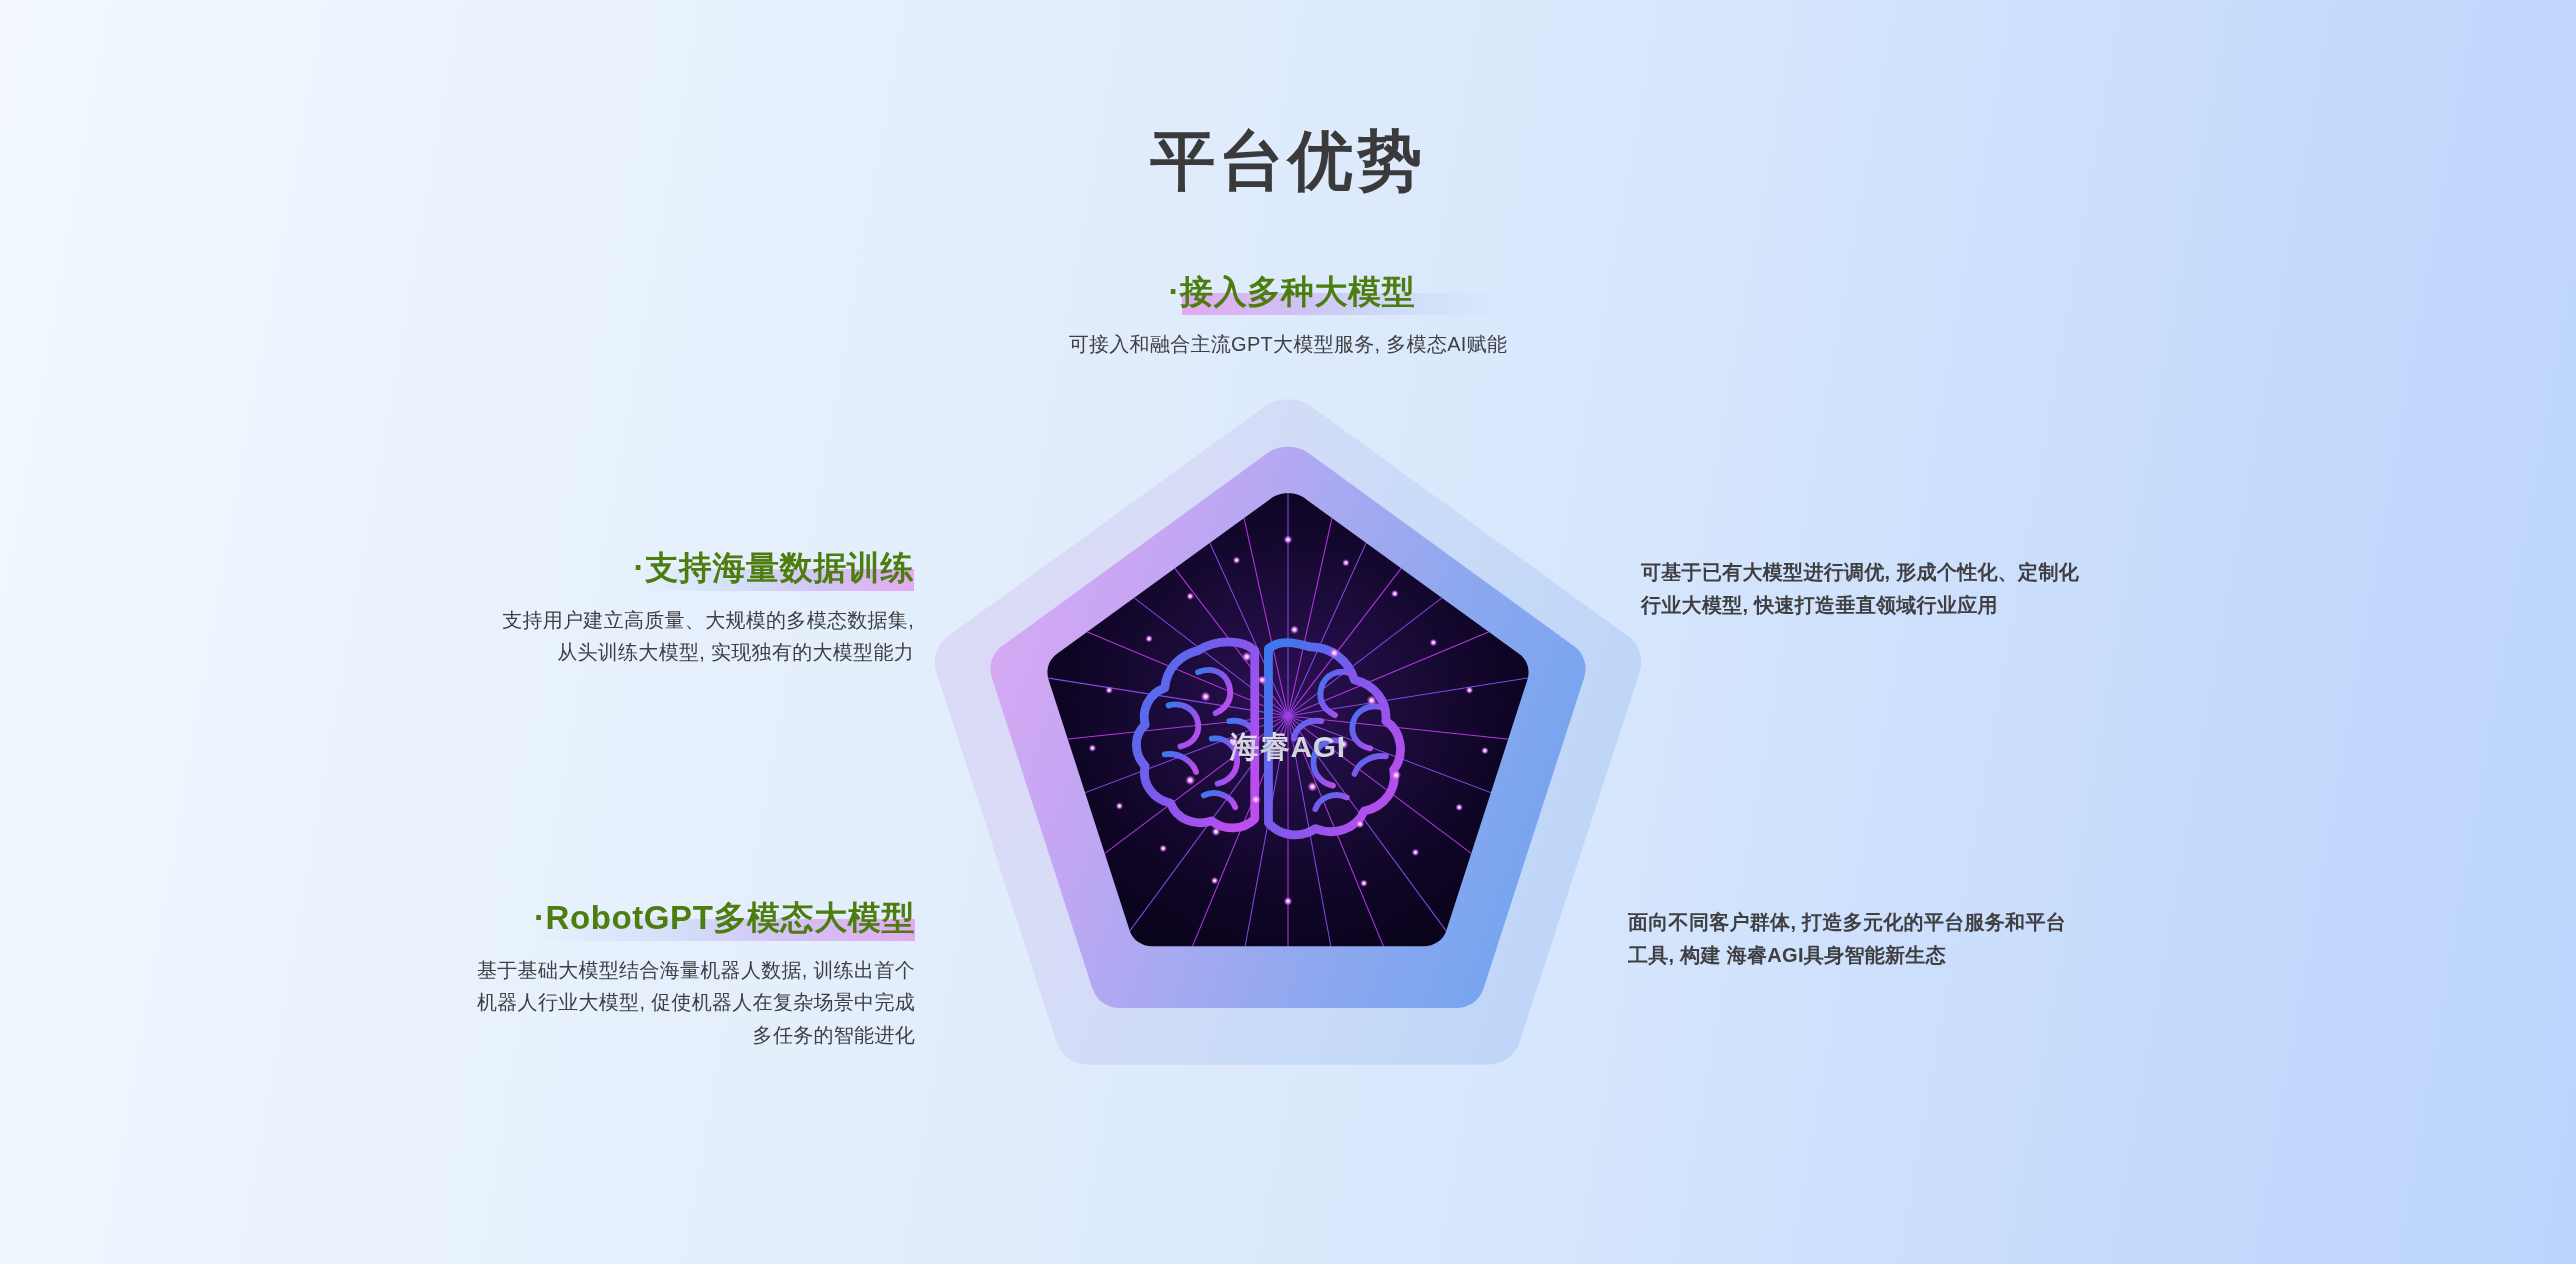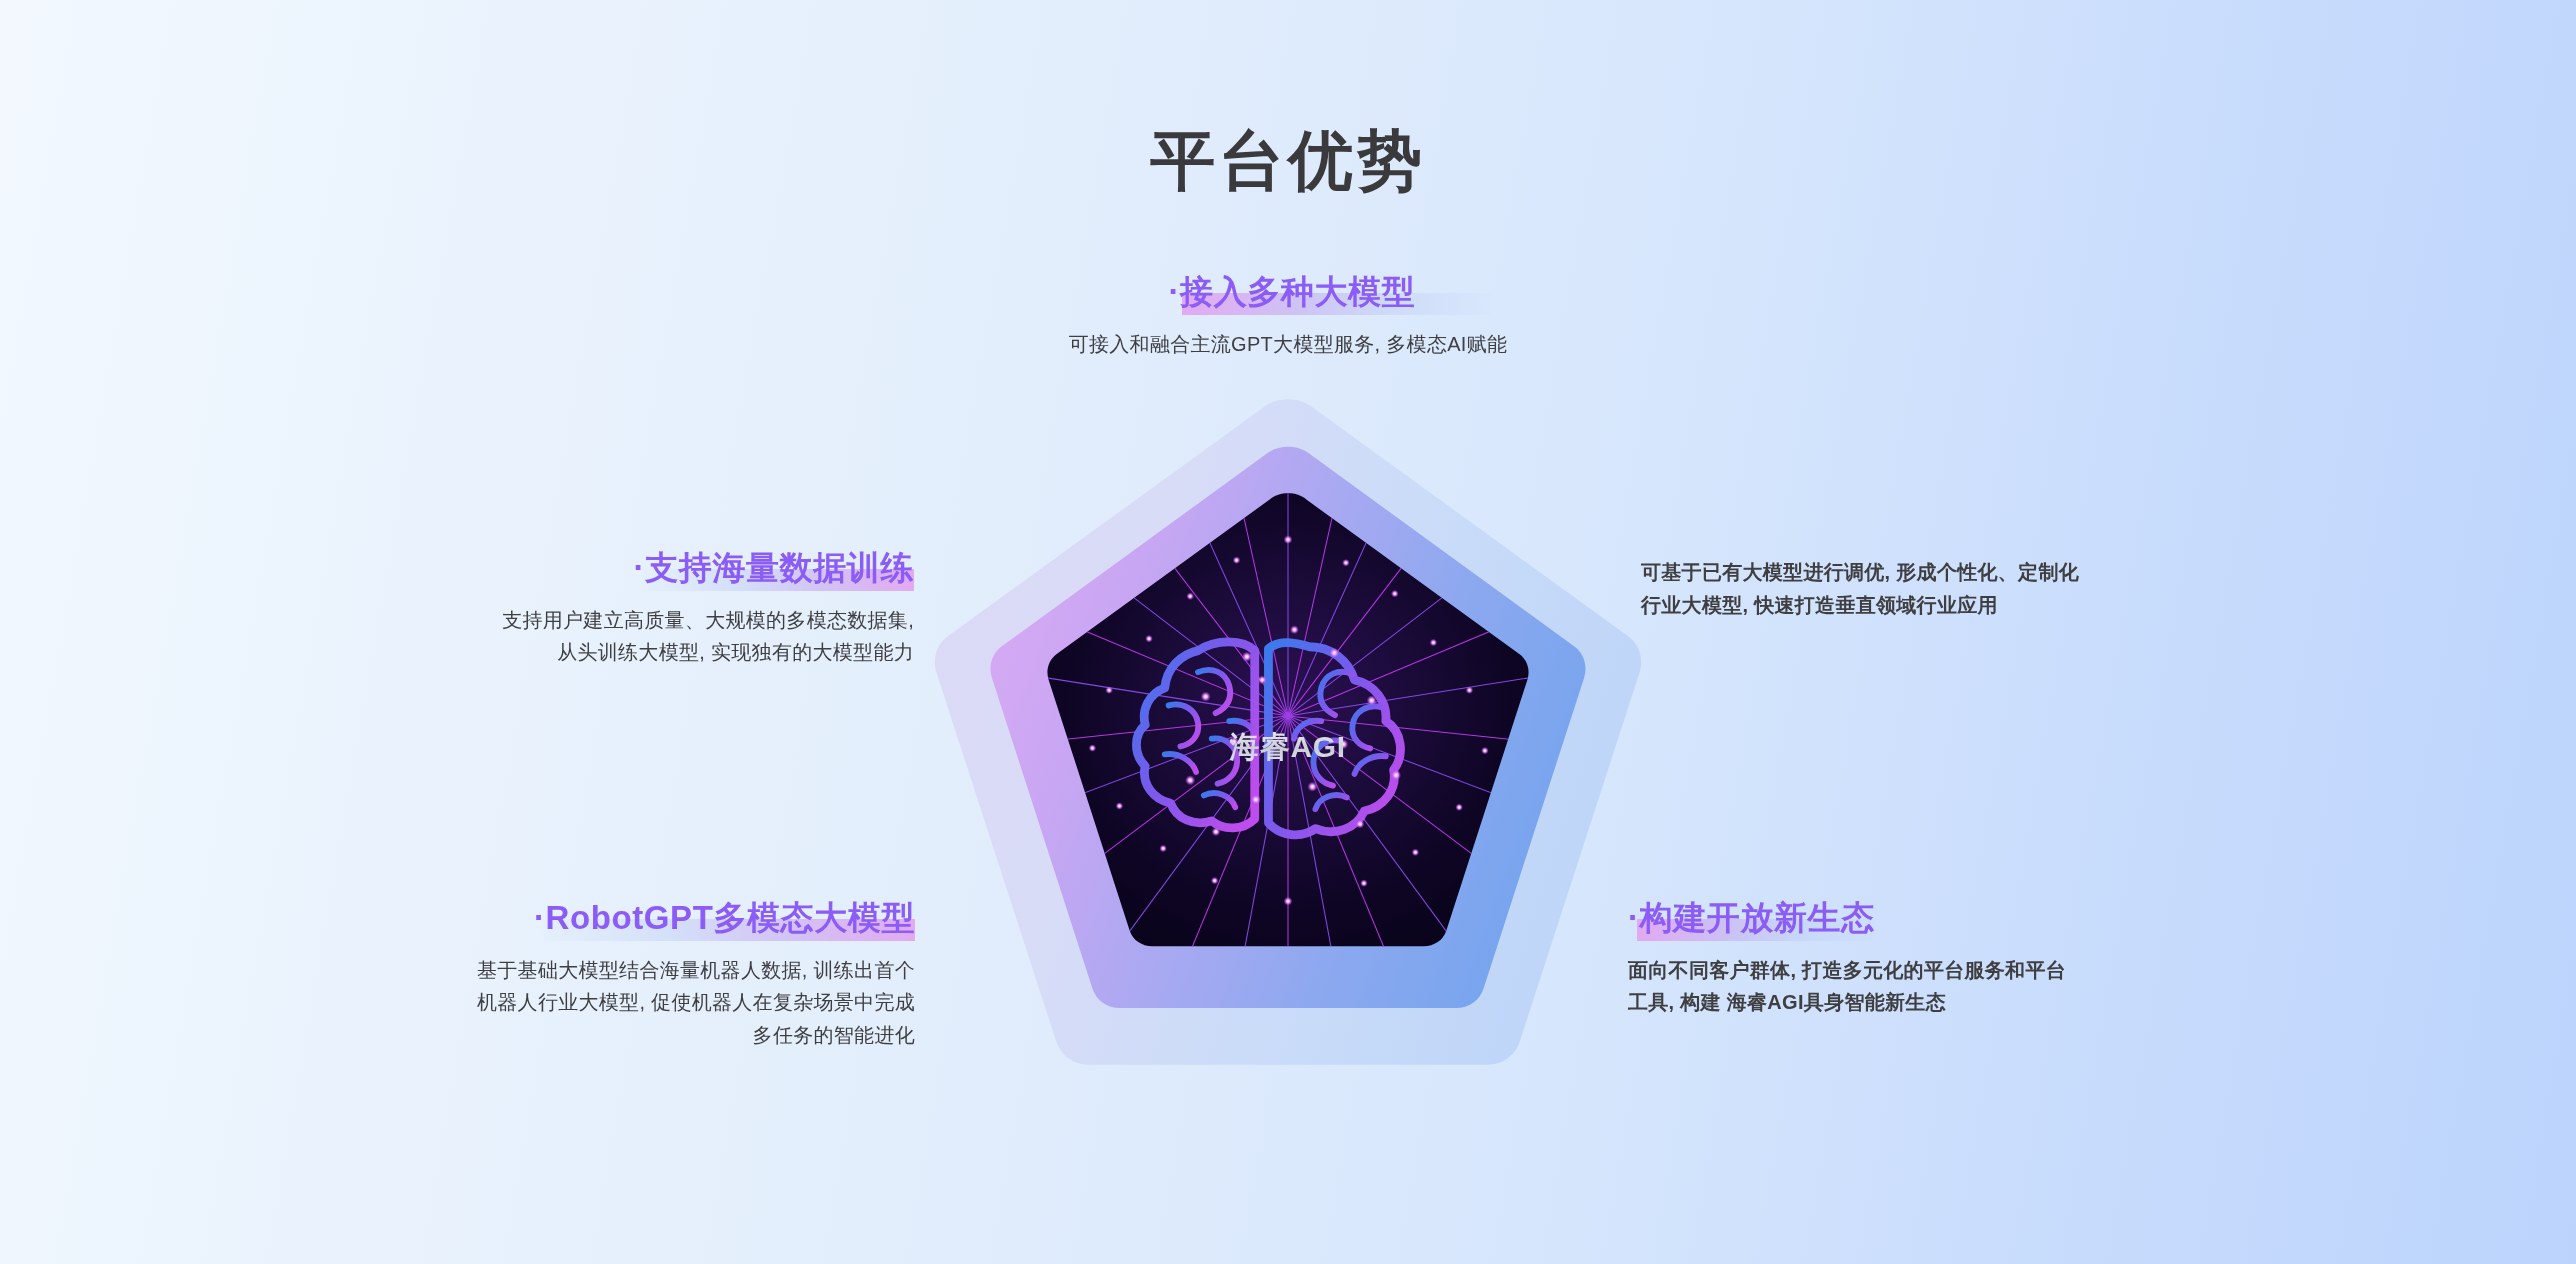--- a/index.html
+++ b/index.html
@@ -44,21 +44,21 @@
     z-index: 6;
   }
 
   
   .feature { position: absolute; }
   .feature-heading {
     position: relative;
     display: inline-block;
     font-size: 33px;
     font-weight: 700;
-    color: #8b5cf6;
+    color: #4d7c0f;
     letter-spacing: 0.6px;
     white-space: nowrap;
     z-index: 2;
     padding-bottom: 2.6px;
   }
   .feature-heading .hl {
     position: absolute;
     left: 9px; right: 0;
     bottom: 2.6px;
     height: 22px;
@@ -316,23 +316,17 @@
       <span class="hl hl-left"></span>
     </div>
   </div>
   <div class="desc-gap"></div>
   <div class="feature-desc align-right">基于基础大模型结合海量机器人数据, 训练出首个
 机器人行业大模型, 促使机器人在复杂场景中完成
 多任务的智能进化</div>
 </div>
 
 <div class="feature" id="feature-right-bot">
-  <div class="heading-row-left">
-    <div class="feature-heading">
-      <span>·</span><span>构建开放新生态</span>
-      <span class="hl hl-right"></span>
-    </div>
-  </div>
   <div class="desc-gap"></div>
   <div class="feature-desc align-left">面向不同客户群体, 打造多元化的平台服务和平台
 工具, 构建 海睿AGI具身智能新生态</div>
 </div>
 
 
 </body></html>

